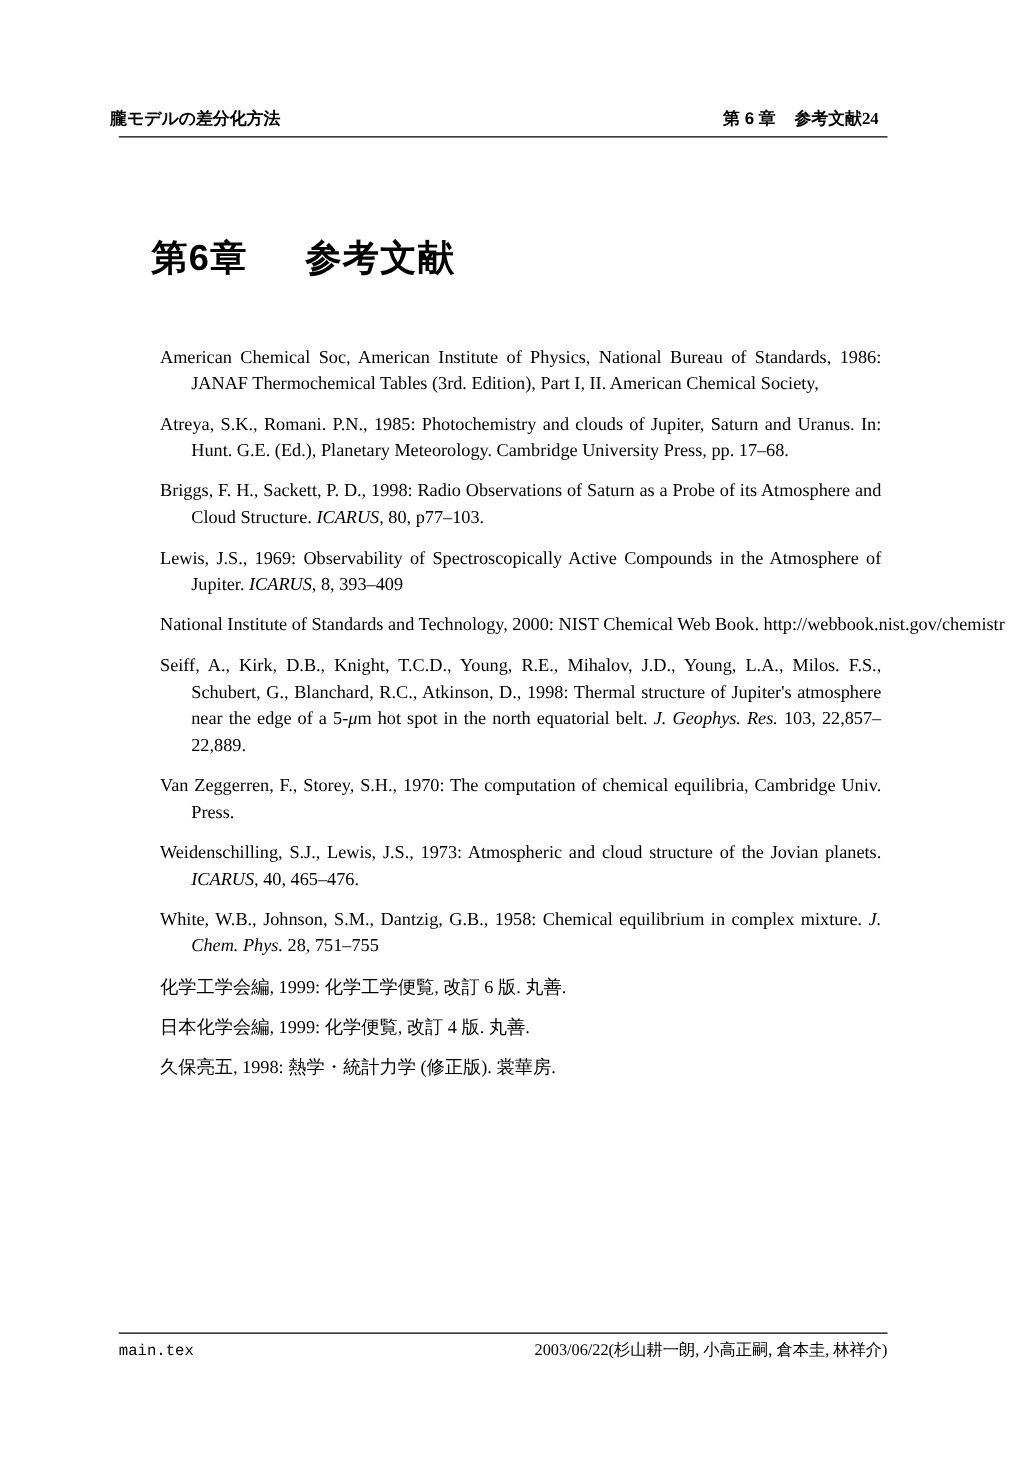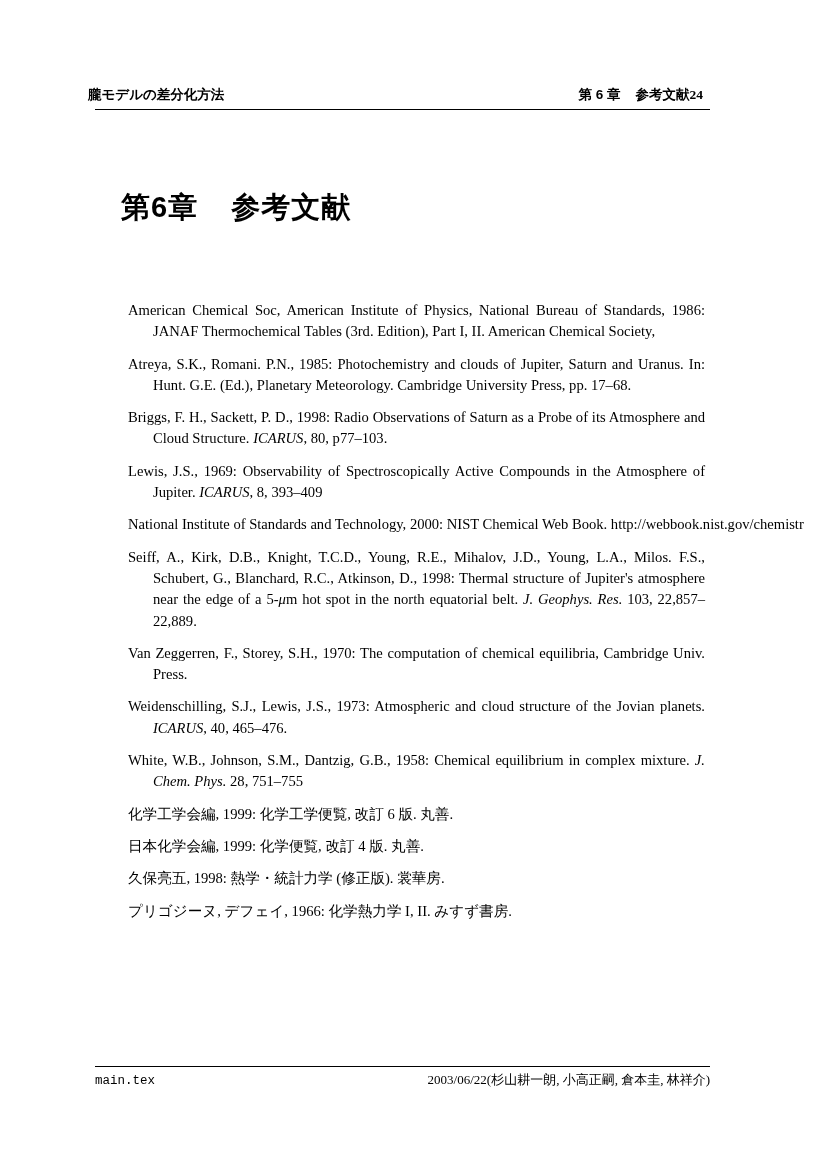--- a/index.html
+++ b/index.html
@@ -50,26 +50,26 @@
     left: 121px;
     top: 193px;
     margin: 0;
     font-family: "Liberation Sans", "DejaVu Sans", sans-serif;
     font-weight: bold;
     font-size: 29px;
     line-height: 1;
     letter-spacing: 1px;
     white-space: nowrap;
   }
-  .chapter-title .chnum { margin-right: 24px; }
+  .chapter-title .chnum { margin-right: 37px; }
   
   .bibliography {
     position: absolute;
     left: 128px;
-    top: 300px;
+    top: 276px;
     width: 577px;
   }
   .bib-entry {
     margin: 0 0 11px 0;
     padding-left: 25px;
     text-indent: -25px;
     font-size: 14.6px;
     line-height: 21.3px;
     text-align: justify;
     text-justify: inter-word;
@@ -135,21 +135,20 @@
       <p class="bib-entry"><span>Briggs, F. H., Sackett, P. D., 1998: Radio Observations of Saturn as a Probe of its Atmosphere and Cloud Structure. </span><span class="it">ICARUS</span><span>, </span><span class="bf">80</span><span>, p77–103.</span></p>
       <p class="bib-entry"><span>Lewis, J.S., 1969: Observability of Spectroscopically Active Compounds in the Atmosphere of Jupiter. </span><span class="it">ICARUS</span><span>, </span><span class="bf">8</span><span>, 393–409</span></p>
       <p class="bib-entry nowrap"><span>National Institute of Standards and Technology, 2000: NIST Chemical Web Book. http://webbook.nist.gov/chemistr</span></p>
       <p class="bib-entry"><span>Seiff, A., Kirk, D.B., Knight, T.C.D., Young, R.E., Mihalov, J.D., Young, L.A., Milos. F.S., Schubert, G., Blanchard, R.C., Atkinson, D., 1998: Thermal structure of Jupiter's atmosphere near the edge of a 5-</span><span class="it">μ</span><span>m hot spot in the north equatorial belt. </span><span class="it">J. Geophys. Res.</span><span> 103, 22,857–22,889.</span></p>
       <p class="bib-entry"><span>Van Zeggerren, F., Storey, S.H., 1970: The computation of chemical equilibria, Cambridge Univ. Press.</span></p>
       <p class="bib-entry"><span>Weidenschilling, S.J., Lewis, J.S., 1973: Atmospheric and cloud structure of the Jovian planets. </span><span class="it">ICARUS</span><span>, </span><span class="bf">40</span><span>, 465–476.</span></p>
       <p class="bib-entry"><span>White, W.B., Johnson, S.M., Dantzig, G.B., 1958: Chemical equilibrium in complex mixture. </span><span class="it">J. Chem. Phys.</span><span> </span><span class="bf">28</span><span>, 751–755</span></p>
       <p class="bib-entry"><span>化学工学会編, 1999: 化学工学便覧, 改訂 6 版. 丸善.</span></p>
       <p class="bib-entry"><span>日本化学会編, 1999: 化学便覧, 改訂 4 版. 丸善.</span></p>
       <p class="bib-entry"><span>久保亮五, 1998: 熱学・統計力学 (修正版). 裳華房.</span></p>
-      <p class="bib-entry"><span>プリゴジーヌ, デフェイ, 1966: 化学熱力学 I, II. みすず書房.</span></p>
     </div>
 
   <div class="footer-rule"></div>
   <div class="footer">
     <span class="footer-left">main.tex</span>
     <span class="footer-right">2003/06/22(杉山耕一朗, 小高正嗣, 倉本圭, 林祥介)</span>
   </div>
 
 </div>
 

